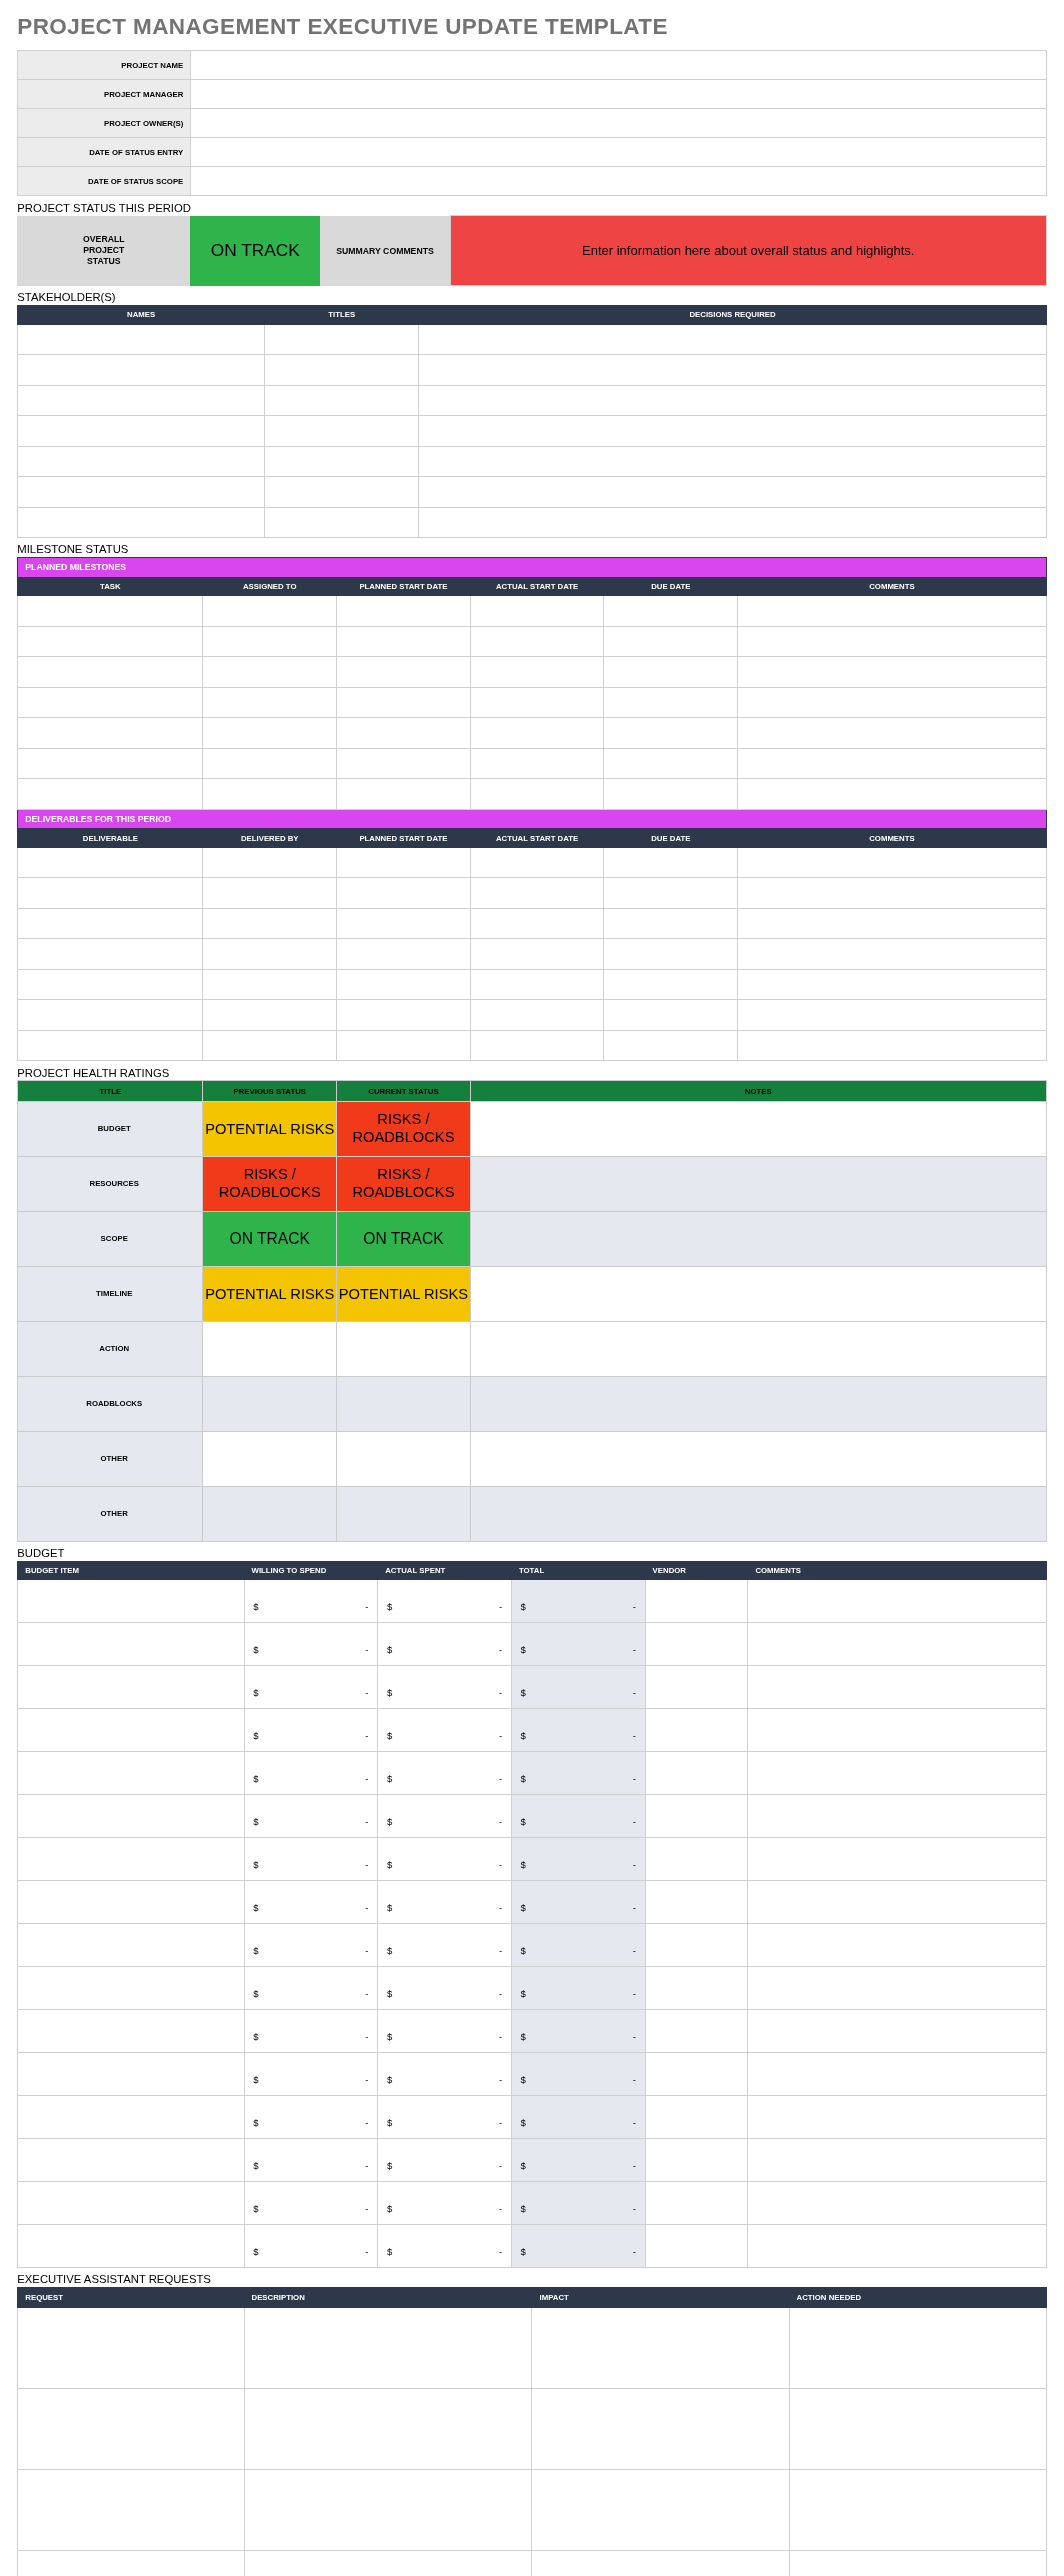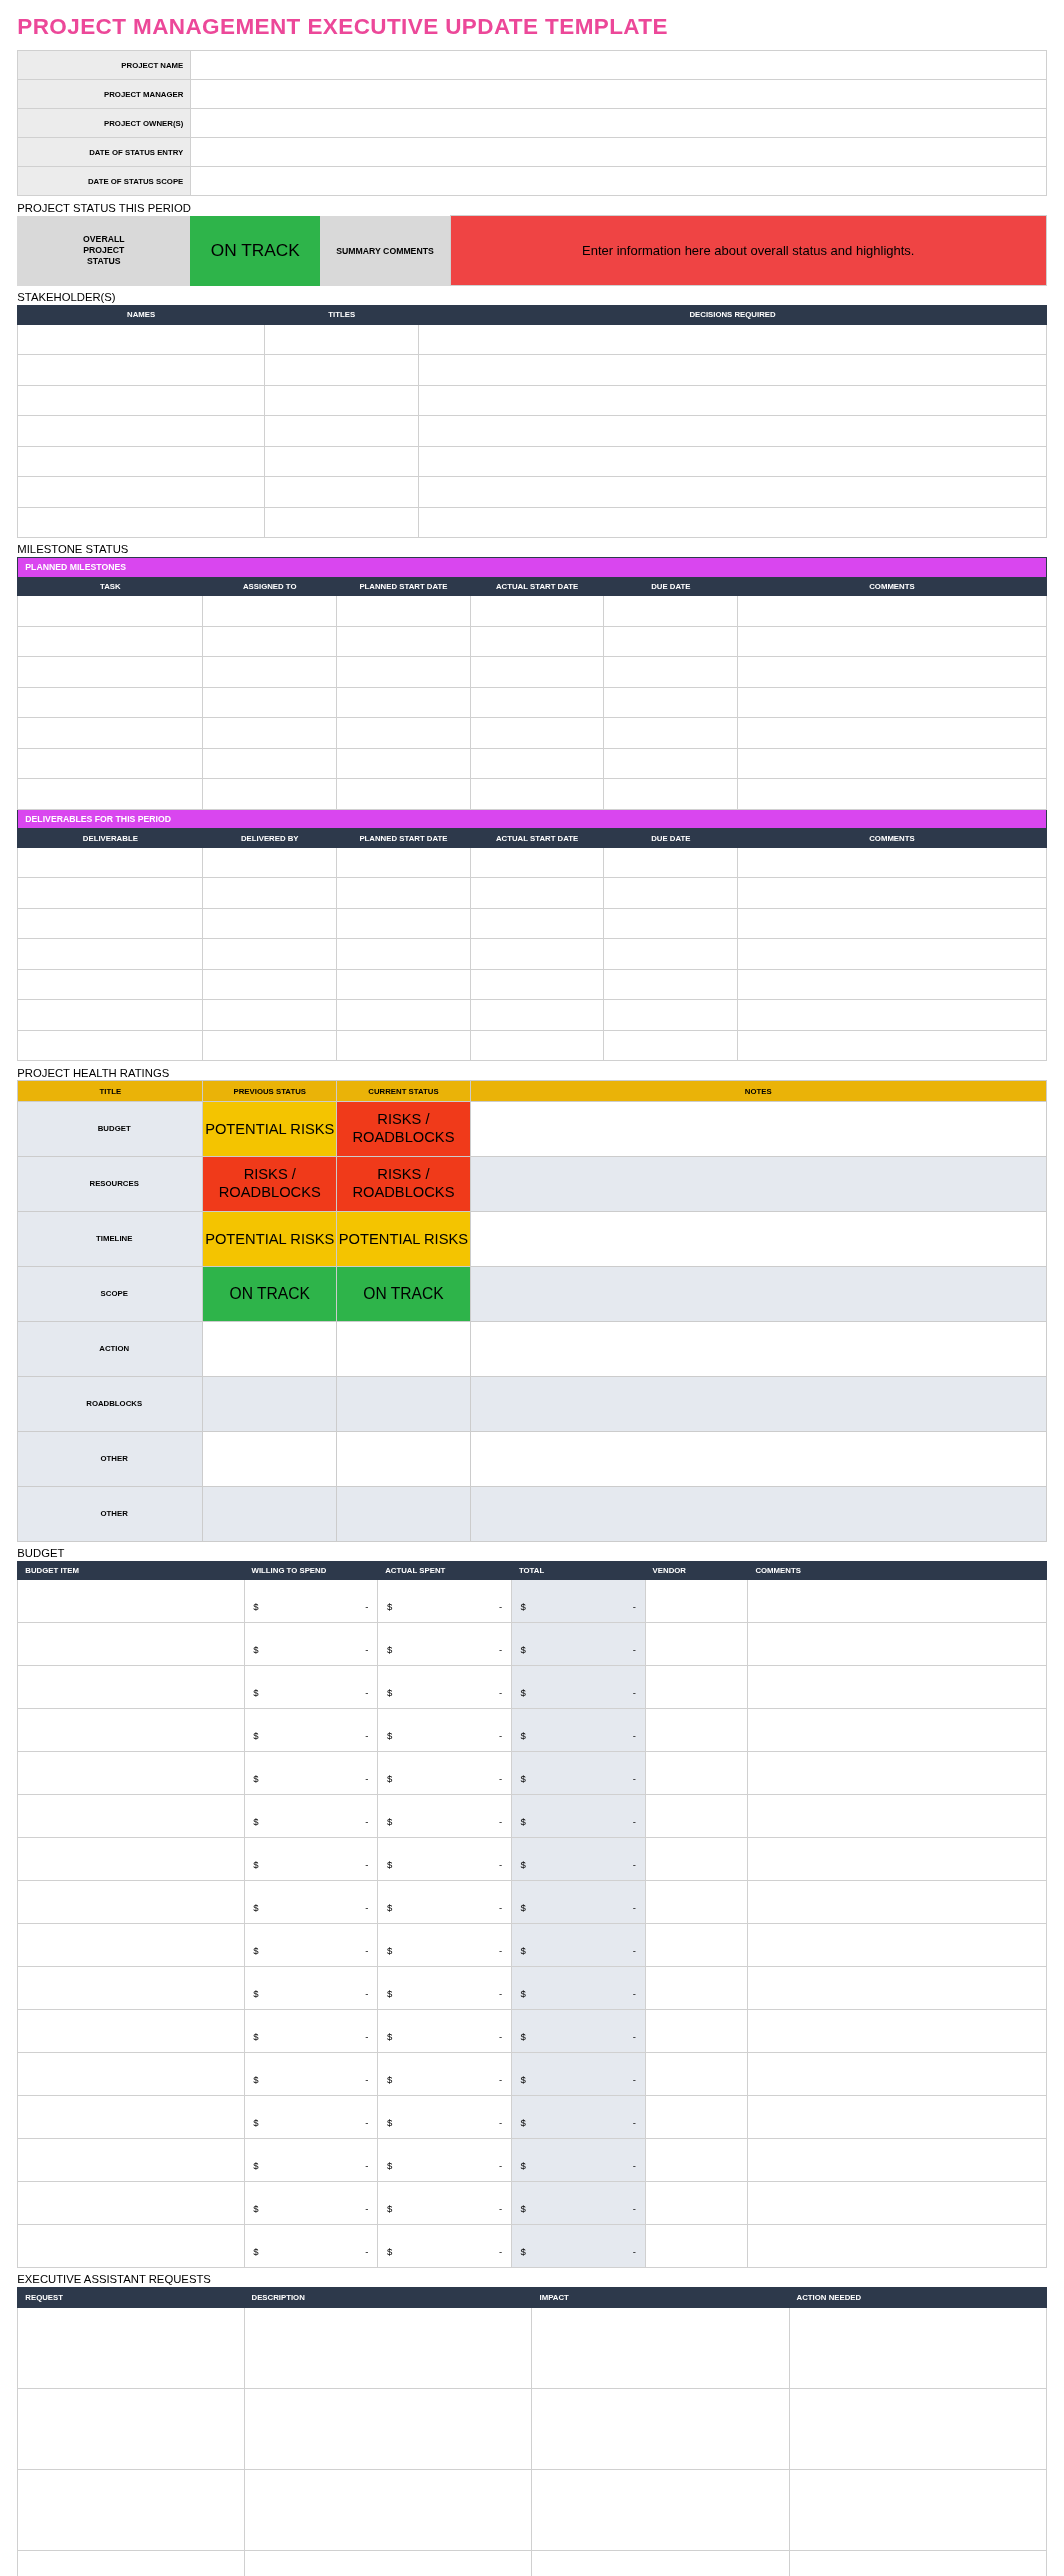--- a/index.html
+++ b/index.html
@@ -1,35 +1,35 @@
 <!DOCTYPE html>
 <html style="font-size:14px"><head>
 <meta charset="utf-8">
 <style>
 body{margin:0;padding:14px 17.3px;font-family:Arial,Helvetica,sans-serif;background:#fff;color:#000;font-size:9.5px}
-.title{color:#ec4899;font-size:22.5px;font-weight:700;letter-spacing:0.4px;margin:0 0 10.4px 0}
+.title{color:#737373;font-size:22.5px;font-weight:700;letter-spacing:0.4px;margin:0 0 10.4px 0}
 table{border-collapse:collapse;width:100%;table-layout:fixed}
 .section-label{font-size:11.3px;margin:5.2px 0 1.7px 0}
 
 .info-table td{border:0.9px solid #d0d0d0;height:21px;padding:3.5px 7px}
 .info-label{background:#ececec;font-size:7.8px;font-weight:700;text-align:right;width:173px}
 .info-val{background:#fff}
 
 .status-table td{height:68px;vertical-align:middle;text-align:center}
 .status-label{background:#d9d9d9;font-size:8.7px;font-weight:700;line-height:1.3}
 .status-green{background:#2eb44a;font-size:17.3px}
 .status-summary{background:#d9d9d9;font-size:8.7px;font-weight:700}
 .status-comment{background:#ef4444;border:0.9px solid #d0d0d0;text-align:left;font-size:13px;padding:0 14px}
 
 .dark-table{border:0.9px solid #d0d0d0}
 .dark-table th{background:#2d394b;color:#fff;font-size:7.8px;font-weight:700;text-align:center;padding:4.3px 7px;border:0.9px solid #2d394b}
 .dark-table td{border:0.9px solid #d0d0d0;height:22.5px;padding:3.5px 7px;background:#fff}
 .subheader-band td{background:#d946ef;color:#fff;font-size:8.7px;font-weight:700;padding:4.3px 7px;border:0.9px solid #2d394b;height:auto}
 
-.health-table th{background:#eab308;font-size:7.8px;font-weight:700;text-align:center;padding:5.2px 0;border:0.9px solid #ccc}
+.health-table th{background:#15803d;font-size:7.8px;font-weight:700;text-align:center;padding:5.2px 0;border:0.9px solid #ccc}
 .health-table td{border:0.9px solid #ccc;height:52px;text-align:center;vertical-align:middle}
 .health-label{background:#e5e9ef;font-size:7.8px;font-weight:700;text-align:left;padding-left:8.7px}
 .alt-grey{background:#e5e9ef}
 .st-green{background:#2eb44a;font-size:15.6px}
 .st-yellow{background:#f4c400;font-size:14.7px}
 .st-red{background:#f03a1a;font-size:14.7px;line-height:1.2}
 
 .budget-table th{background:#2d394b;color:#fff;font-size:7.8px;font-weight:700;text-align:left;padding:4.3px 7px;border:0.9px solid #2d394b}
 .budget-table td{border:0.9px solid #d0d0d0;height:42px;vertical-align:middle;padding:0 7px}
 .money{position:relative}
@@ -312,30 +312,30 @@
         <td class="st-red">RISKS /<br>ROADBLOCKS</td>
         <td></td>
       </tr>
       <tr>
         <td class="health-label">RESOURCES</td>
         <td class="st-red">RISKS /<br>ROADBLOCKS</td>
         <td class="st-red">RISKS /<br>ROADBLOCKS</td>
         <td class="alt-grey"></td>
       </tr>
       <tr>
+        <td class="health-label">SCOPE</td>
+        <td class="st-green">ON TRACK</td>
+        <td class="st-green">ON TRACK</td>
+        <td class="alt-grey"></td>
+      </tr>
+      <tr>
         <td class="health-label">TIMELINE</td>
         <td class="st-yellow">POTENTIAL RISKS</td>
         <td class="st-yellow">POTENTIAL RISKS</td>
         <td></td>
-      </tr>
-      <tr>
-        <td class="health-label">SCOPE</td>
-        <td class="st-green">ON TRACK</td>
-        <td class="st-green">ON TRACK</td>
-        <td class="alt-grey"></td>
       </tr>
       <tr>
         <td class="health-label">ACTION</td>
         <td class=""></td>
         <td class=""></td>
         <td></td>
       </tr>
       <tr>
         <td class="health-label">ROADBLOCKS</td>
         <td class="alt-grey"></td>

